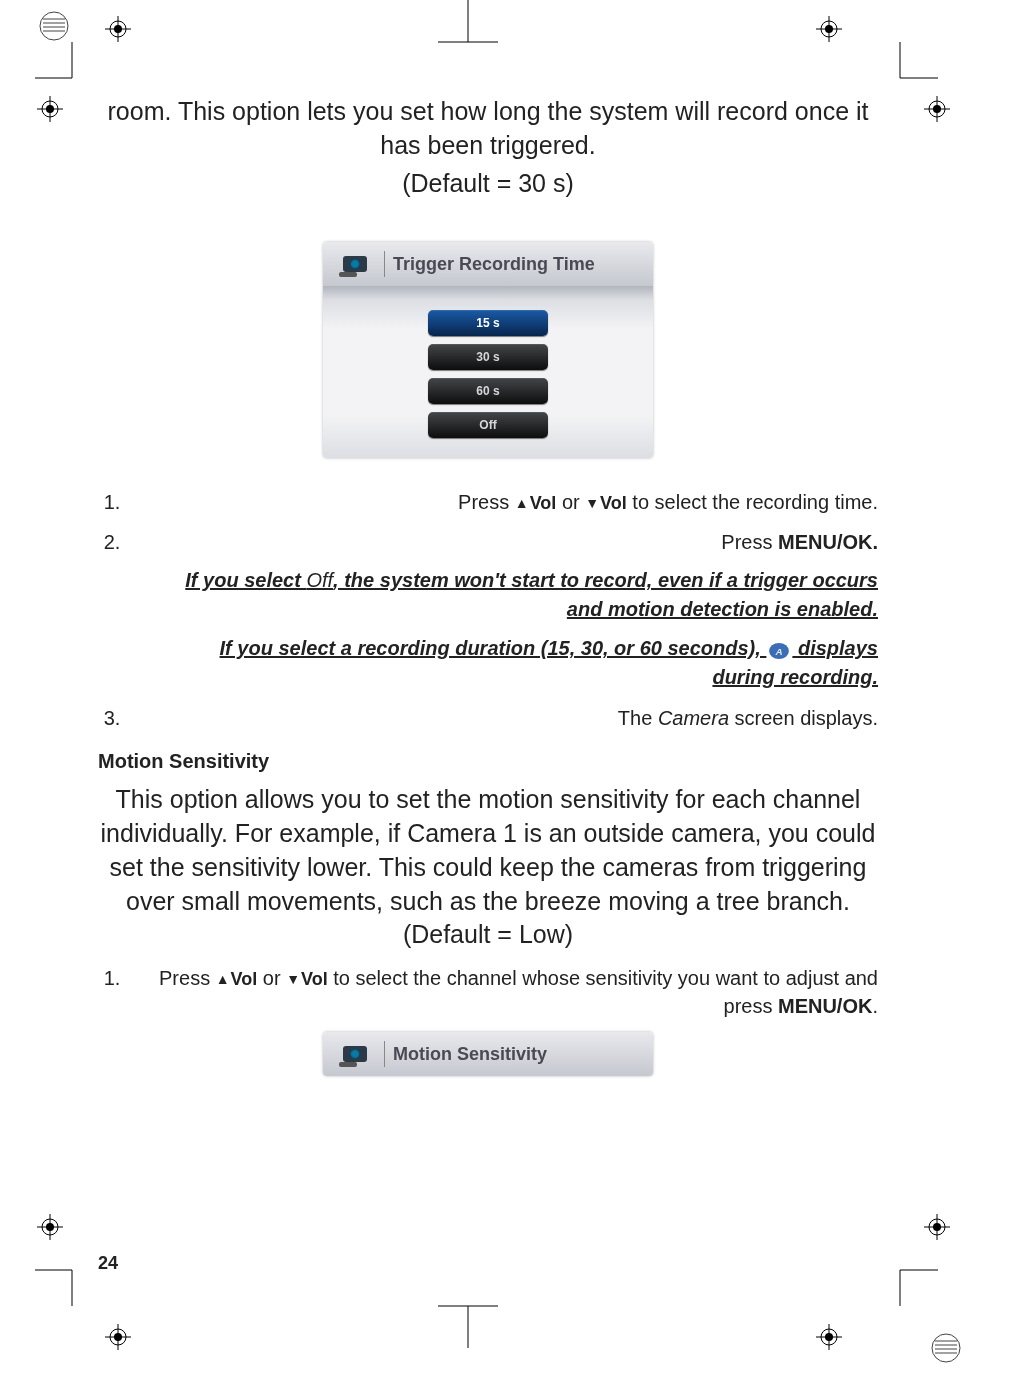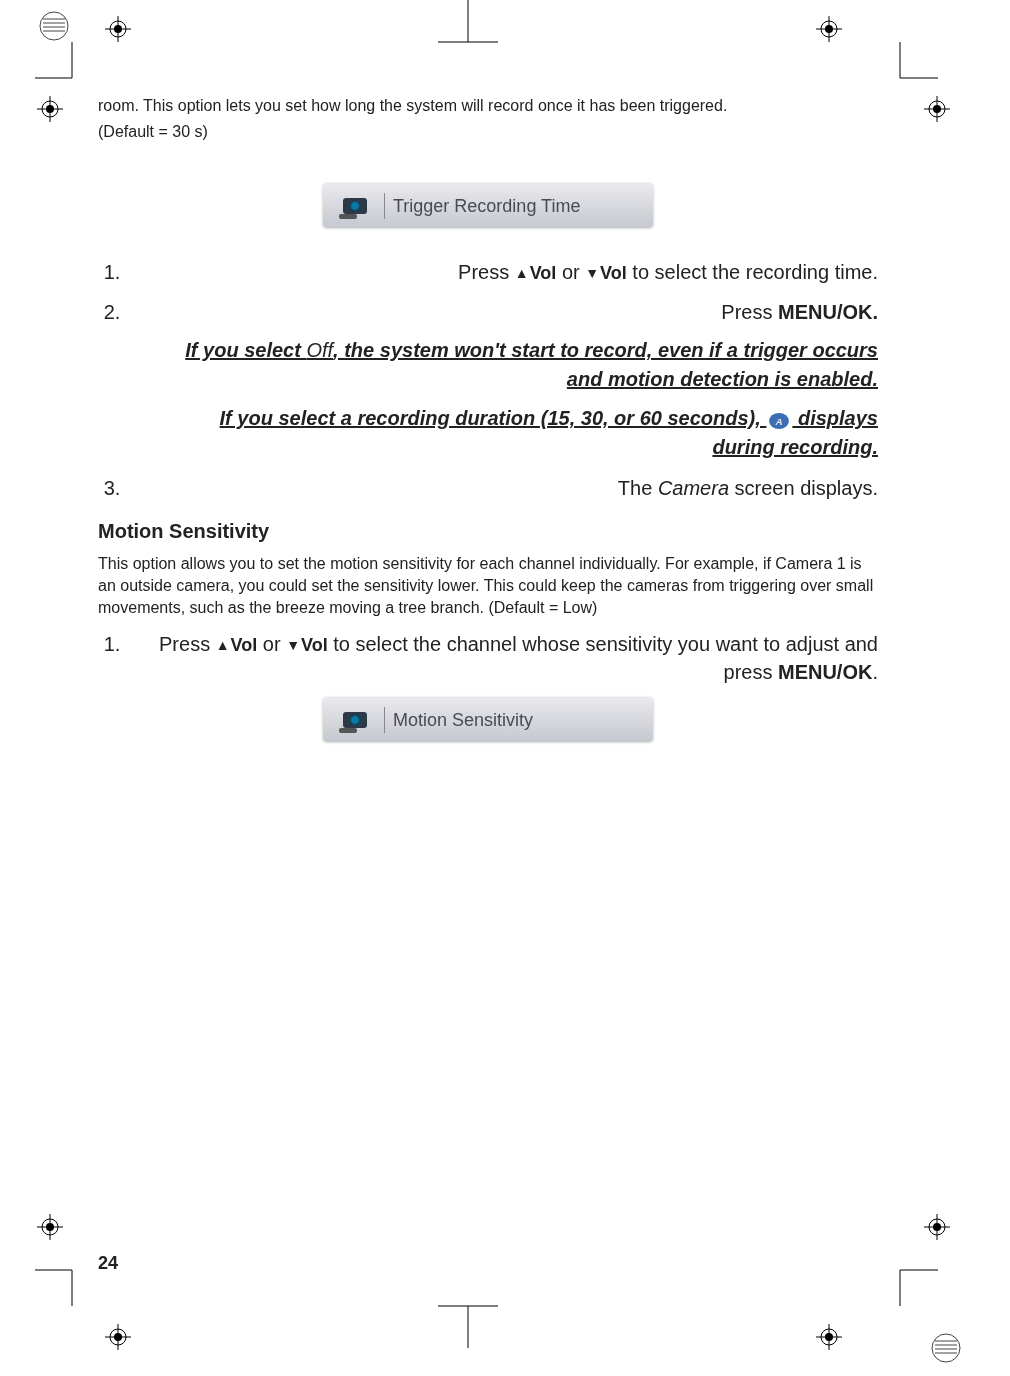--- a/index.html
+++ b/index.html
@@ -12,22 +12,22 @@
     position: relative;
   }
 
   
   .page {
     position: absolute;
     left: 98px;
     top: 95px;
     width: 780px;
   }
-  .para { font-size: 16px; line-height: 1.35; margin-bottom: 4px; }
-  .figure { display: flex; justify-content: center; margin: 42px 0 30px; }
+  .para { font-size: 25px; line-height: 1.35; margin-bottom: 4px; text-align: center; }
+  .figure { display: flex; justify-content: center; margin: 42px 0 30px; font-weight: bold; }
   .screen {
     width: 330px; border-radius: 4px; overflow: hidden; box-shadow: 0 0 3px rgba(0,0,0,0.3);
   }
   .screen-header {
     background: linear-gradient(#e9e9ed, #c5c8cf);
     display: flex; align-items: center; height: 44px; padding-left: 8px;
     color: #4a4a55; font-size: 18px;
   }
   .screen-header .cam-icon {
     width: 48px; height: 30px; display: inline-flex; align-items: center; justify-content: center;
@@ -174,20 +174,26 @@
       <div class="screen-header">
         <span class="cam-icon">
           <span class="body">
               <span class="lens"></span>
             </span>
           <span class="stand"></span>
           <span class="divider"></span>
         </span>
         <span style="margin-left:14px">Trigger Recording Time</span>
       </div>
+      <div class="screen-body">
+        <div class="opt selected-blue">15 s</div>
+        <div class="opt">30 s</div>
+        <div class="opt">60 s</div>
+        <div class="opt">Off</div>
+      </div>
     </div>
   </div>
 
   <ol class="steps">
     <li>
       <span>Press </span><span class="vol-key">
           <span class="tri">▲</span>
           <span>Vol</span>
         </span><span> or </span><span class="vol-key">
           <span class="tri">▼</span>

